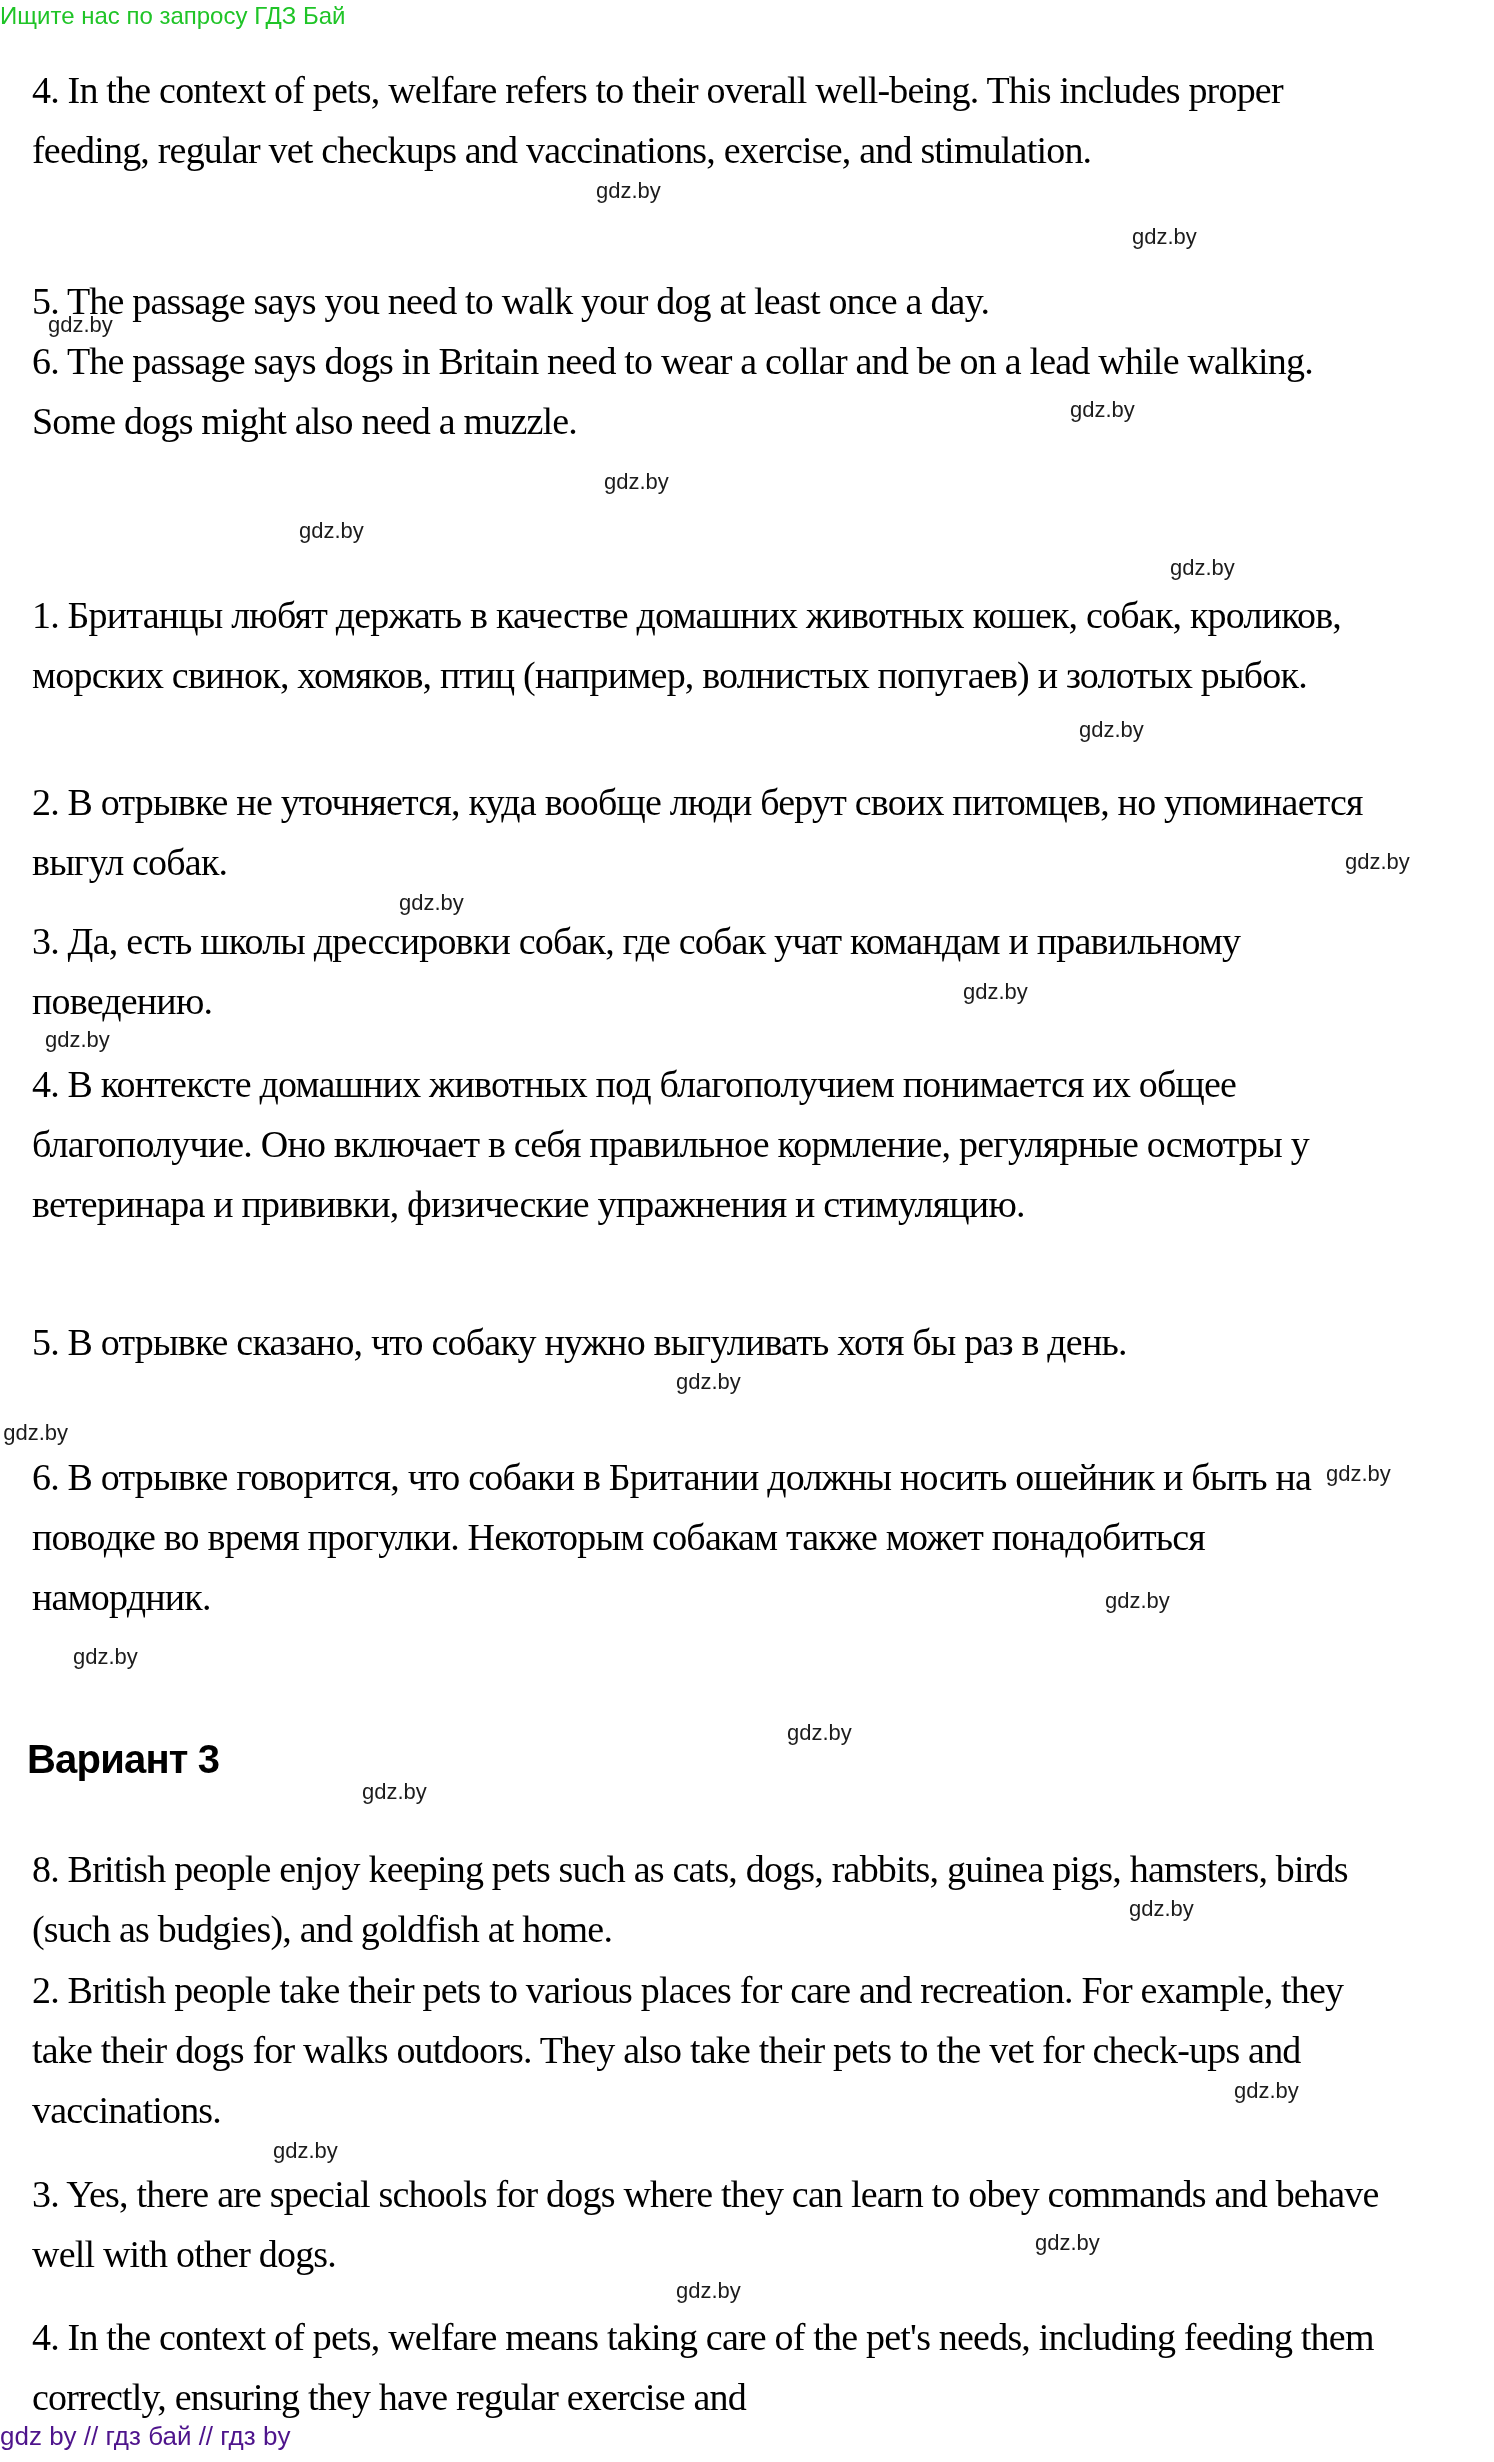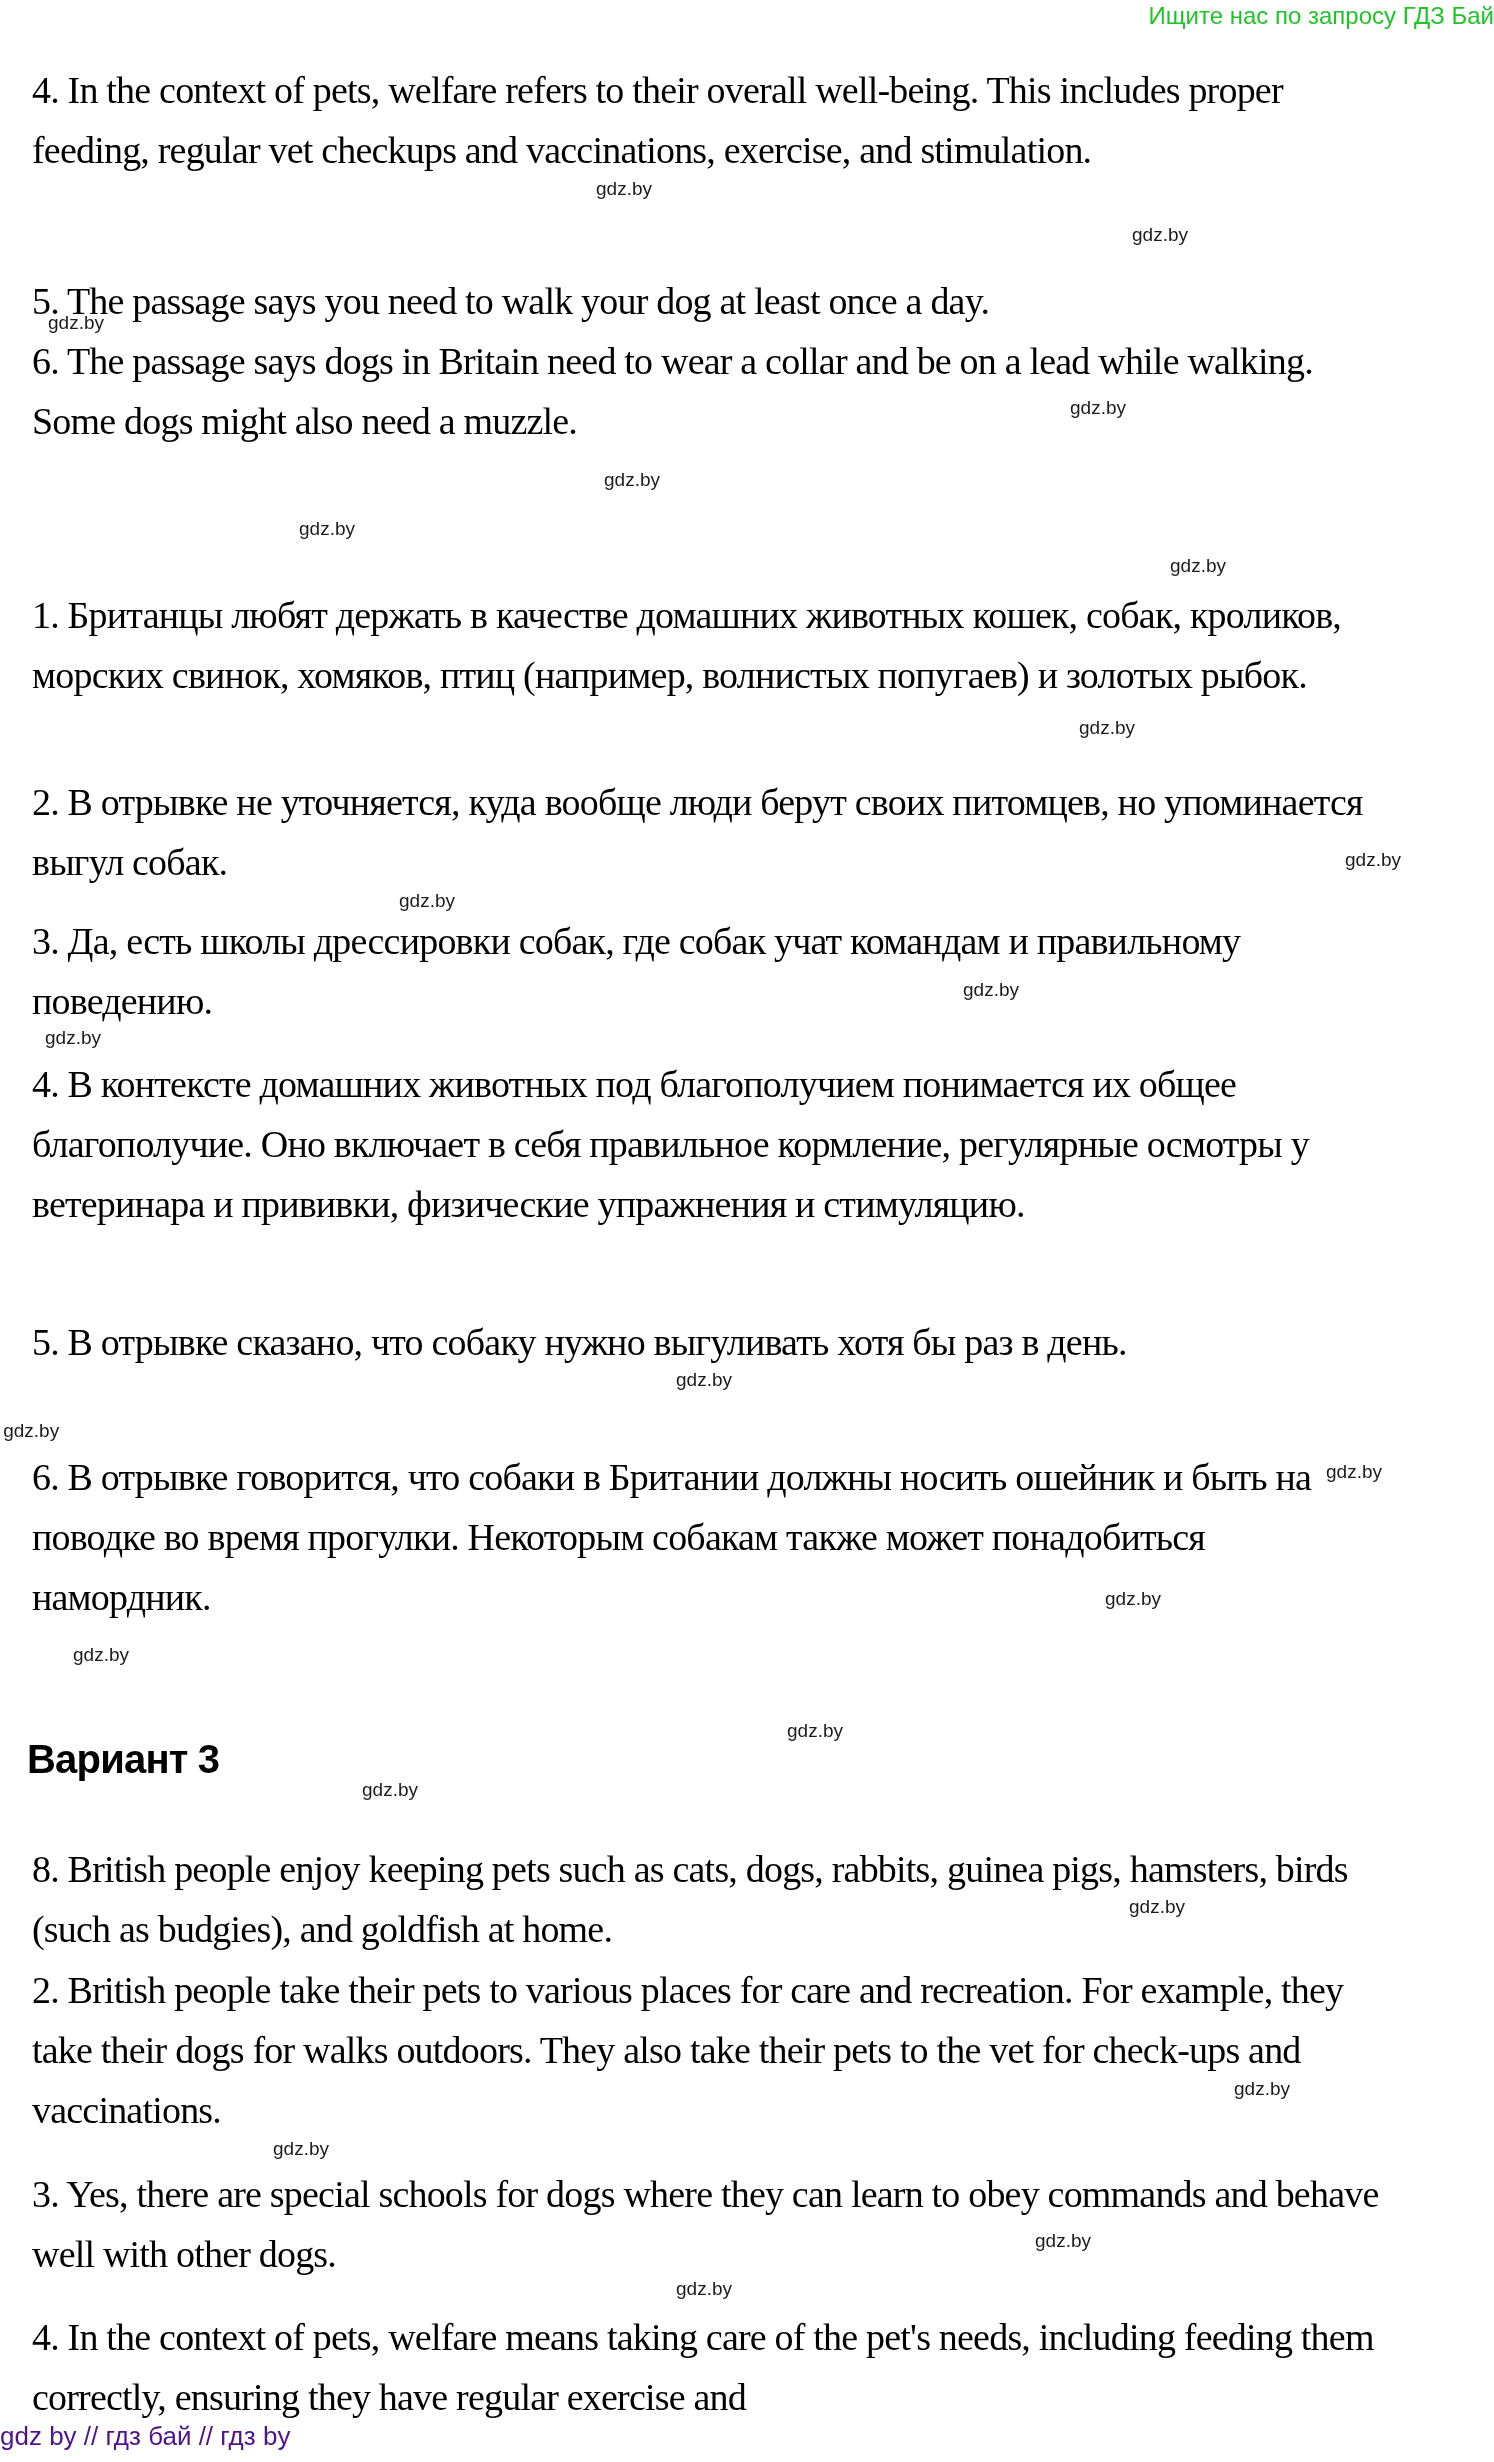--- a/index.html
+++ b/index.html
@@ -8,21 +8,21 @@
     width:1494px;
     height:2462px;
     background:#ffffff;
     overflow:hidden;
     font-family:"Liberation Serif", serif;
     color:#000000;
   }
   .banner{
     position:absolute;
     top:1.6px; left:0; width:100%;
-    text-align:right;
+    text-align:left;
     font-family:"Liberation Sans", sans-serif;
     font-size:24px;
     color:#1fc427;
     white-space:nowrap;
   }
   .para{
     position:absolute;
     left:24px;
     width:1351px;
     margin:8px;
@@ -37,21 +37,21 @@
     margin:0;
     font-size:40px;
     font-weight:bold;
     letter-spacing:-0.8px;
     color:#000000;
     font-family:Liberation Sans, sans-serif;
   }
   .wm{
     position:absolute;
     font-family:"Liberation Sans", sans-serif;
-    font-size:19px;
+    font-size:22px;
     color:#1c1c1c;
     white-space:nowrap;
   }
   .footer{
     position:absolute;
     top:2421px; left:0; width:100%;
     text-align:left;
     font-family:"Liberation Sans", sans-serif;
     font-size:26px;
     color:#4e148c;

